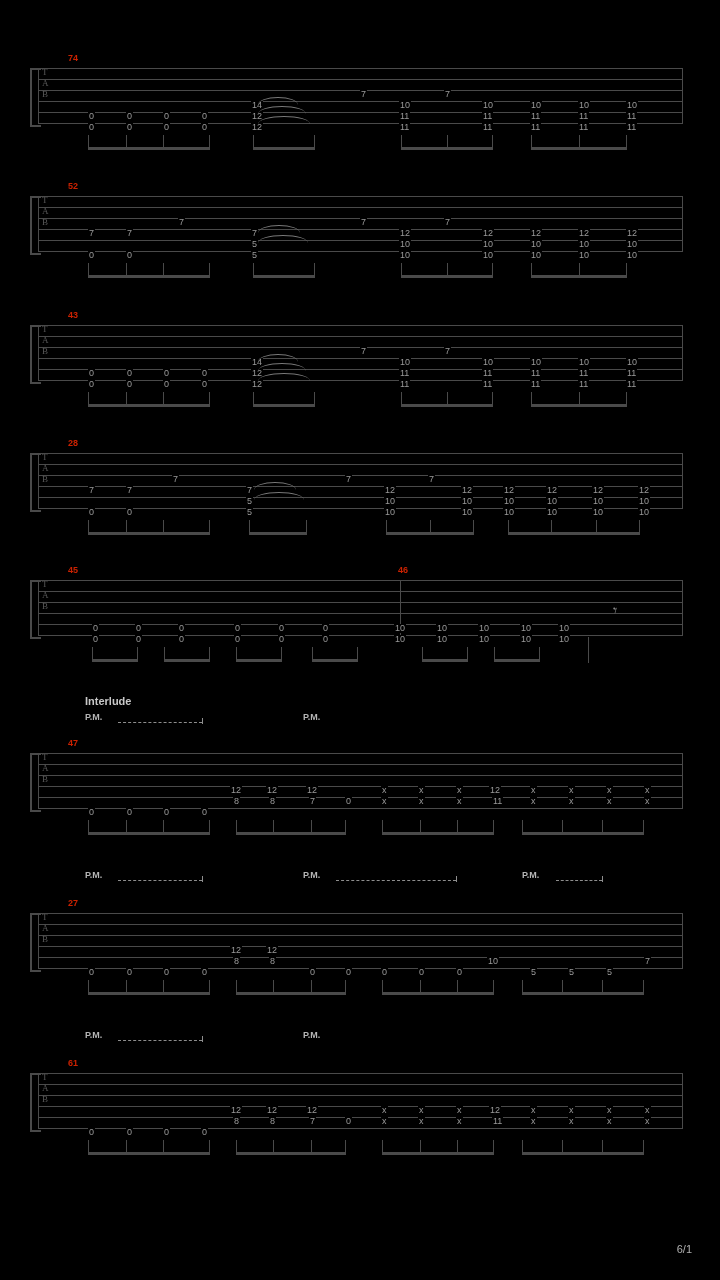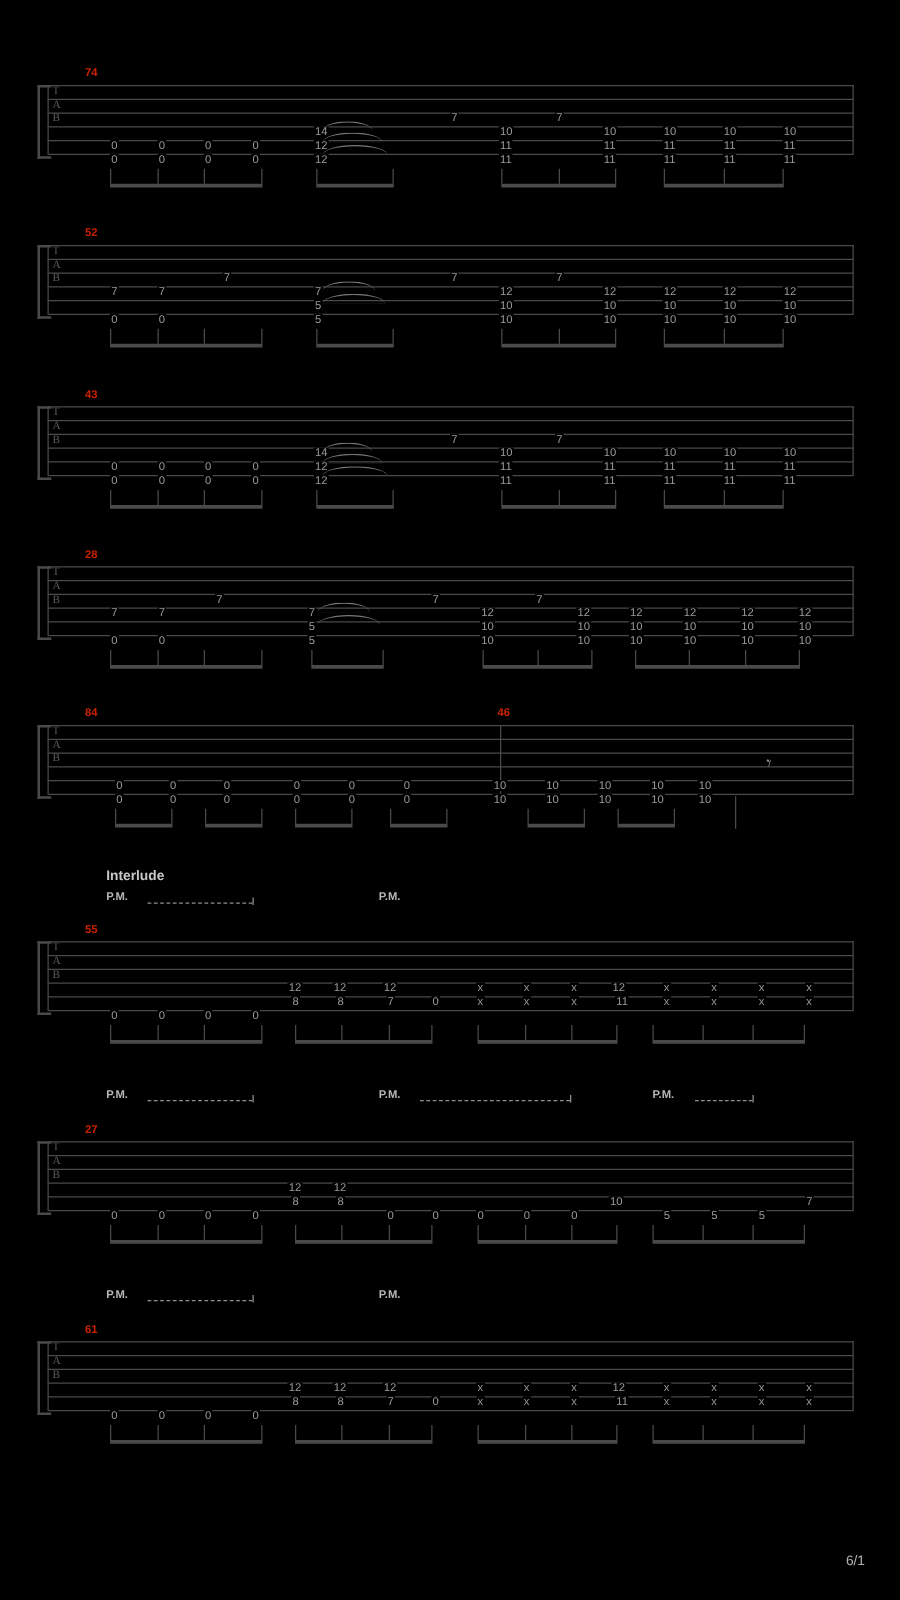--- a/index.html
+++ b/index.html
@@ -421,21 +421,21 @@
     <div class="stem" style="left:430px; top:85px; height:12px;"></div>
     <div class="stem" style="left:473px; top:85px; height:12px;"></div>
     <div class="beam" style="left:508px; top:97px; width:132px;"></div>
     <div class="stem" style="left:508px; top:85px; height:12px;"></div>
     <div class="stem" style="left:551px; top:85px; height:12px;"></div>
     <div class="stem" style="left:596px; top:85px; height:12px;"></div>
     <div class="stem" style="left:639px; top:85px; height:12px;"></div>
   </div>
 
   <div class="system" style="top:562px;">
-    <div class="measnum" style="left:68px; top:3px;">84</div>
+    <div class="measnum" style="left:68px; top:3px;">45</div>
     <div class="measnum" style="left:398px; top:3px;">46</div>
     <div class="brace"></div>
     <div class="staff">
       <div class="line l0"></div>
         <div class="line l1"></div>
         <div class="line l2"></div>
       <div class="line l3"></div>
         <div class="line l4"></div>
         <div class="line l5"></div>
       <div class="startbar"></div>
@@ -491,21 +491,21 @@
     <div class="stem" style="left:588px; top:75px; height:26px;"></div>
   </div>
 
   <div class="section-label" style="left:85px; top:695px;">Interlude</div>
   <div class="pm" style="left:85px; top:712px;">P.M.</div>
   <div class="pmline" style="left:118px; top:722px; width:84px;"></div>
   <div class="pmtick" style="left:202px; top:718px;"></div>
   <div class="pm" style="left:303px; top:712px;">P.M.</div>
 
   <div class="system" style="top:735px;">
-    <div class="measnum" style="left:68px; top:3px;">55</div>
+    <div class="measnum" style="left:68px; top:3px;">47</div>
     <div class="brace"></div>
     <div class="staff">
       <div class="line l0"></div>
         <div class="line l1"></div>
         <div class="line l2"></div>
       <div class="line l3"></div>
         <div class="line l4"></div>
         <div class="line l5"></div>
       <div class="startbar"></div>
         <div class="endbar"></div>

